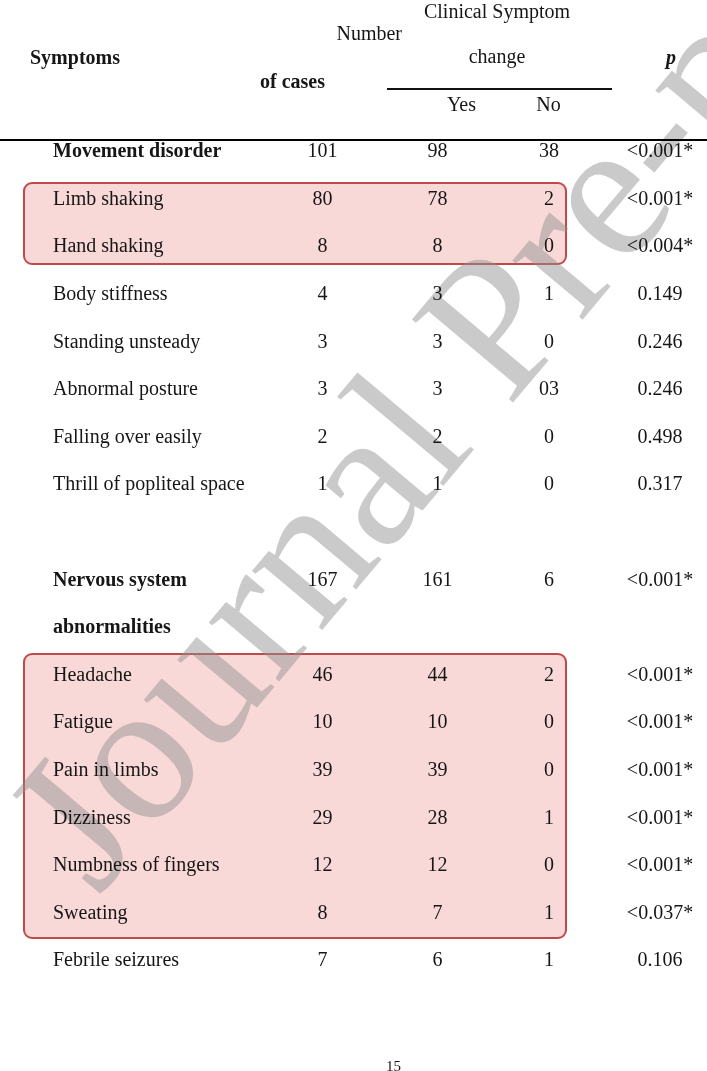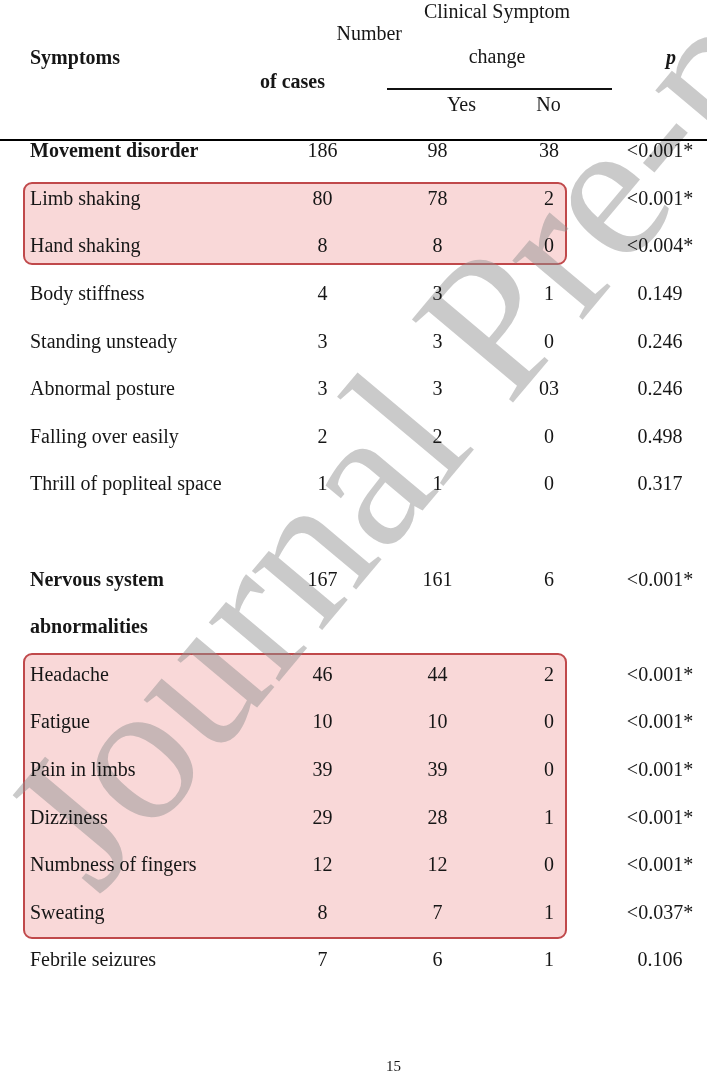--- a/index.html
+++ b/index.html
@@ -55,21 +55,21 @@
     position:absolute;left:0;top:139px;width:707px;height:2px;background:#000;
   }
   .rows{position:absolute;left:0;top:127px;width:707px;}
   .row{
     display:grid;
     grid-template-columns:255px 135px 95px 128px 94px;
     align-items:center;
     height:47.6px;
   }
   .cell{white-space:nowrap;}
-  .cell.label{padding-left:30px;font-family:Liberation Serif, serif;}
+  .cell.label{padding-left:53px;font-family:Liberation Serif, serif;}
   .cell.num{text-align:center;}
   .row.bold .label{font-weight:bold;}
   .page-number{
     position:absolute;left:386px;top:1058px;
     font-size:15px;
   }
 </style>
 </head>
 <body>
 
@@ -88,21 +88,21 @@
     <div class="hdr h-change">change</div>
     <div class="hdr h-p">p</div>
     <div class="change-underline"></div>
     <div class="hdr h-yes">Yes</div>
     <div class="hdr h-no">No</div>
     <div class="top-rule"></div>
 
     <div class="rows" id="rows">
   <div class="row bold">
     <div class="cell label">Movement disorder</div>
-    <div class="cell num">186</div>
+    <div class="cell num">101</div>
     <div class="cell num">98</div>
     <div class="cell num">38</div>
     <div class="cell num">&lt;0.001*</div>
   </div>
 
   <div class="row">
     <div class="cell label">Limb shaking</div>
     <div class="cell num">80</div>
     <div class="cell num">78</div>
     <div class="cell num">2</div>

